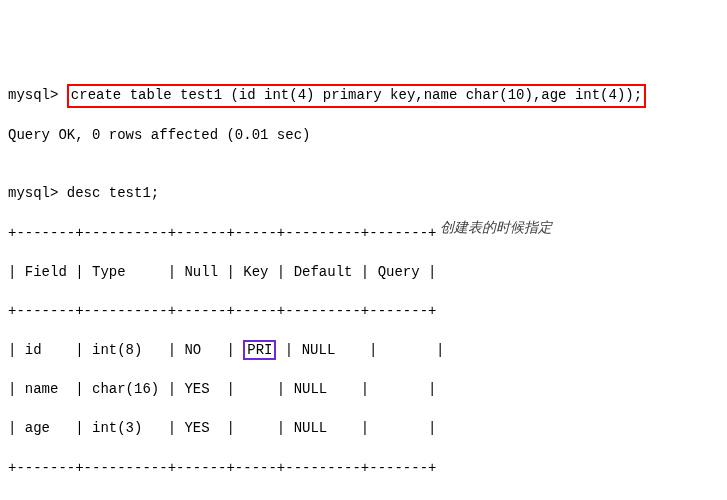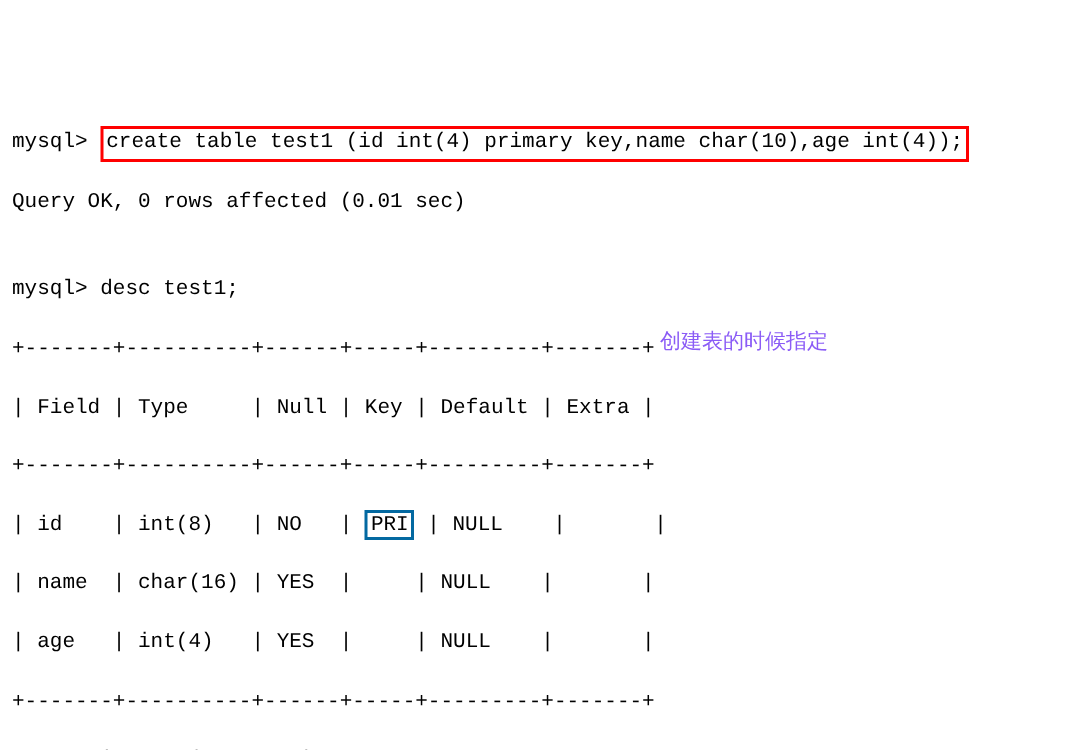--- a/index.html
+++ b/index.html
@@ -15,46 +15,47 @@
       width: 727px;
       box-sizing: border-box;
     }
     .redbox {
       border: 2px solid #ff0000;
       display: inline-block;
       padding: 0 2px;
       margin: -2px 0;
     }
     .redbox-inline {
-      border: 2px solid #0369a1;
+      border: 2px solid #6d28d9;
       padding: 0 2px;
     }
     .annotation {
-      color: #8b5cf6;
+      color: #404040;
       font-family: SimSun, "Microsoft YaHei", sans-serif;
       font-size: 14px;
       position: absolute;
+      font-style: italic;
     }
     .line { display: block; }
   </style>
 </head>
 <body>
 
 
 
 <span class="line"><span>mysql&gt;</span> <span class="redbox">create table test1 (id int(4) primary key,name char(10),age int(4));</span></span>
 <span class="line">Query OK, 0 rows affected (0.01 sec)</span>
 <span class="line"></span>
 <span class="line">mysql&gt; desc test1;</span>
 <span class="line">+-------+----------+------+-----+---------+-------+</span>
-<span class="line">| Field | Type     | Null | Key | Default | Extra |</span>
+<span class="line">| Field | Type     | Null | Key | Default | Query |</span>
 <span class="line">+-------+----------+------+-----+---------+-------+</span>
 <span class="line"><span>| id    | int(8)   | NO   | </span><span class="redbox-inline">PRI</span><span> | NULL    |       |</span></span>
 <span class="line">| name  | char(16) | YES  |     | NULL    |       |</span>
-<span class="line">| age   | int(4)   | YES  |     | NULL    |       |</span>
+<span class="line">| age   | int(3)   | YES  |     | NULL    |       |</span>
 <span class="line">+-------+----------+------+-----+---------+-------+</span>
 <span class="line">3 rows in set (0.00 sec)</span>
 <span class="line"></span>
 
 
 
 <span class="line"></span>
 
 
 

